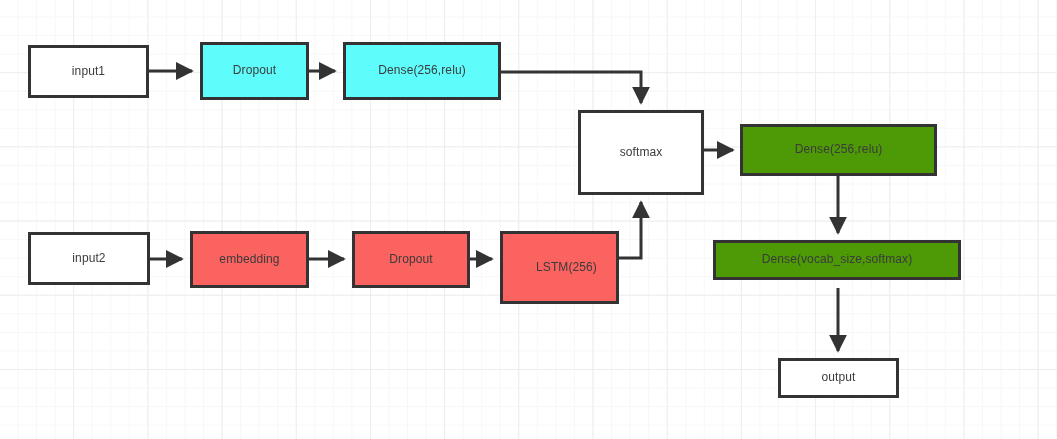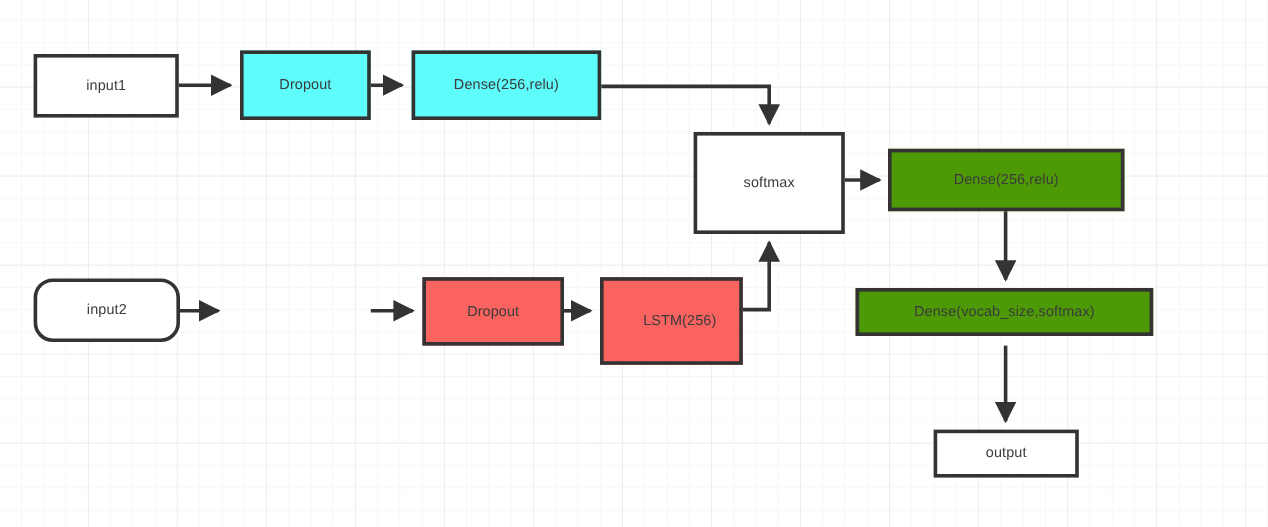--- a/index.html
+++ b/index.html
@@ -98,24 +98,27 @@
   </div>
 
   <div class="node plain" style="left:578px; top:110px; width:126px; height:85px;">
     <span>softmax</span>
   </div>
 
   <div class="node green" style="left:740px; top:124px; width:197px; height:52px;">
     <span>Dense(256,relu)</span>
   </div>
 
-  <div class="node plain" style="left:28px; top:232px; width:122px; height:53px;border-radius:16px;">
+  <div class="node plain" style="left:28px; top:232px; width:122px; height:53px;">
     <span>input2</span>
   </div>
 
+  <div class="node red" style="left:190px; top:231px; width:119px; height:57px;">
+    <span>embedding</span>
+  </div>
 
   <div class="node red" style="left:352px; top:231px; width:118px; height:57px;">
     <span>Dropout</span>
   </div>
 
   <div class="node red" style="left:500px; top:231px; width:119px; height:73px;padding-left:14px;">
     <span>LSTM(256)</span>
   </div>
 
   <div class="node green" style="left:713px; top:240px; width:248px; height:40px;">

